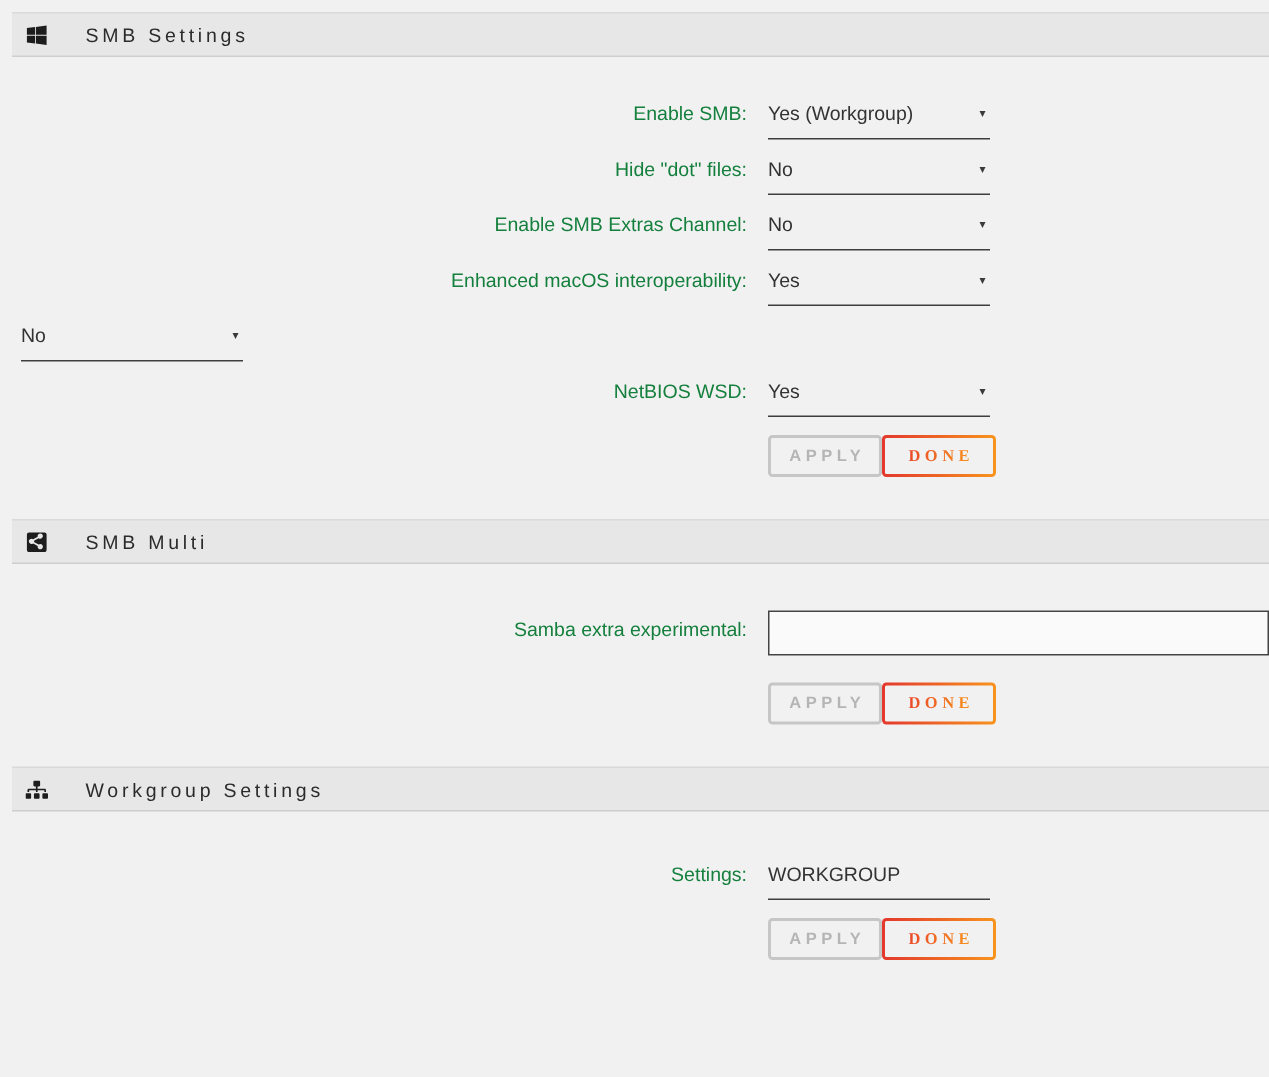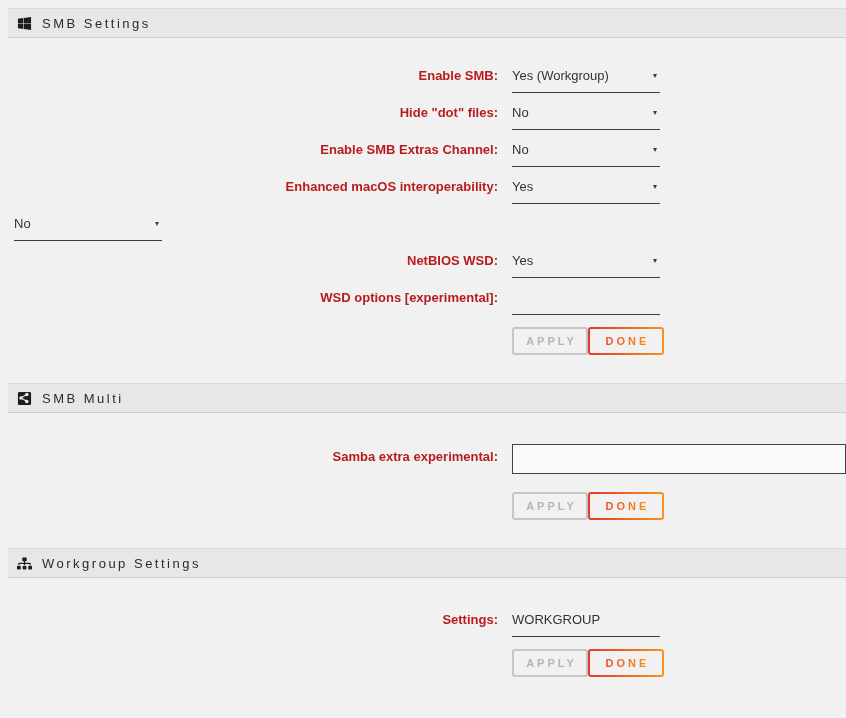--- a/index.html
+++ b/index.html
@@ -24,38 +24,37 @@
     padding-left: 9px;
   }
   .section:first-child .sec-header { margin-top: 8px; }
   .sec-icon { width: 15px; height: 15px; color: #1d1d1d; display: inline-flex; align-items: center; }
   .sec-icon svg { width: 100%; height: 100%; fill: currentColor; }
   .sec-title {
     font-size: 13px;
     font-weight: normal;
     letter-spacing: 2.5px;
     color: #2b2b2b;
-    margin-left: 10px;
+    margin-left: 25px;
   }
 
   
   .sec-body { padding-top: 30px; }
   .s2 { margin-top: 28px; }
   .s2 .sec-body { padding-top: 31px; }
   .s3 { margin-top: 28px; }
   .s3 .sec-body { padding-top: 34px; }
 
   .row { display: flex; align-items: flex-start; margin-bottom: 12px; }
   .field-label {
     flex: 0 0 498px;
     text-align: right;
     font-size: 13px;
     line-height: 16px;
-    color: #b91c1c;
-    font-weight: bold;
+    color: #15803d;
   }
   .control { margin-left: 14px; }
 
   .select-box {
     width: 148px;
     display: flex;
     justify-content: space-between;
     align-items: center;
     border-bottom: 1px solid #3f3f3f;
     padding-bottom: 8px;
@@ -127,20 +126,21 @@
     content: "";
     position: absolute;
     inset: 2px;
     background: #f1f1f2;
     border-radius: 1px;
   }
   .btn-done .btn-label {
     position: relative;
     z-index: 1;
     color: #f1671f;
+    font-family: Liberation Serif, serif;
   }
   @supports ((-webkit-background-clip: text) or (background-clip: text)) {
     .btn-done .btn-label {
       background: linear-gradient(90deg, #ea452a, #f7941e);
       -webkit-background-clip: text;
       background-clip: text;
       color: transparent;
     }
   }
 </style>
@@ -200,24 +200,20 @@
       </div>
 
       <div class="row">
         <div class="field-label">NetBIOS WSD:</div>
         <div class="control select-box">
           <span class="select-value">Yes</span>
           <span class="caret">▾</span>
         </div>
       </div>
 
-      <div class="row">
-        <div class="field-label">WSD options [experimental]:</div>
-        <input class="control line-input" type="text" value="" style="">
-      </div>
 
       <div class="buttons-row s1-buttons">
         <button class="btn btn-apply">
           <span class="btn-label">APPLY</span>
         </button>
         <button class="btn btn-done">
           <span class="btn-label">DONE</span>
         </button>
       </div>
     </div>

